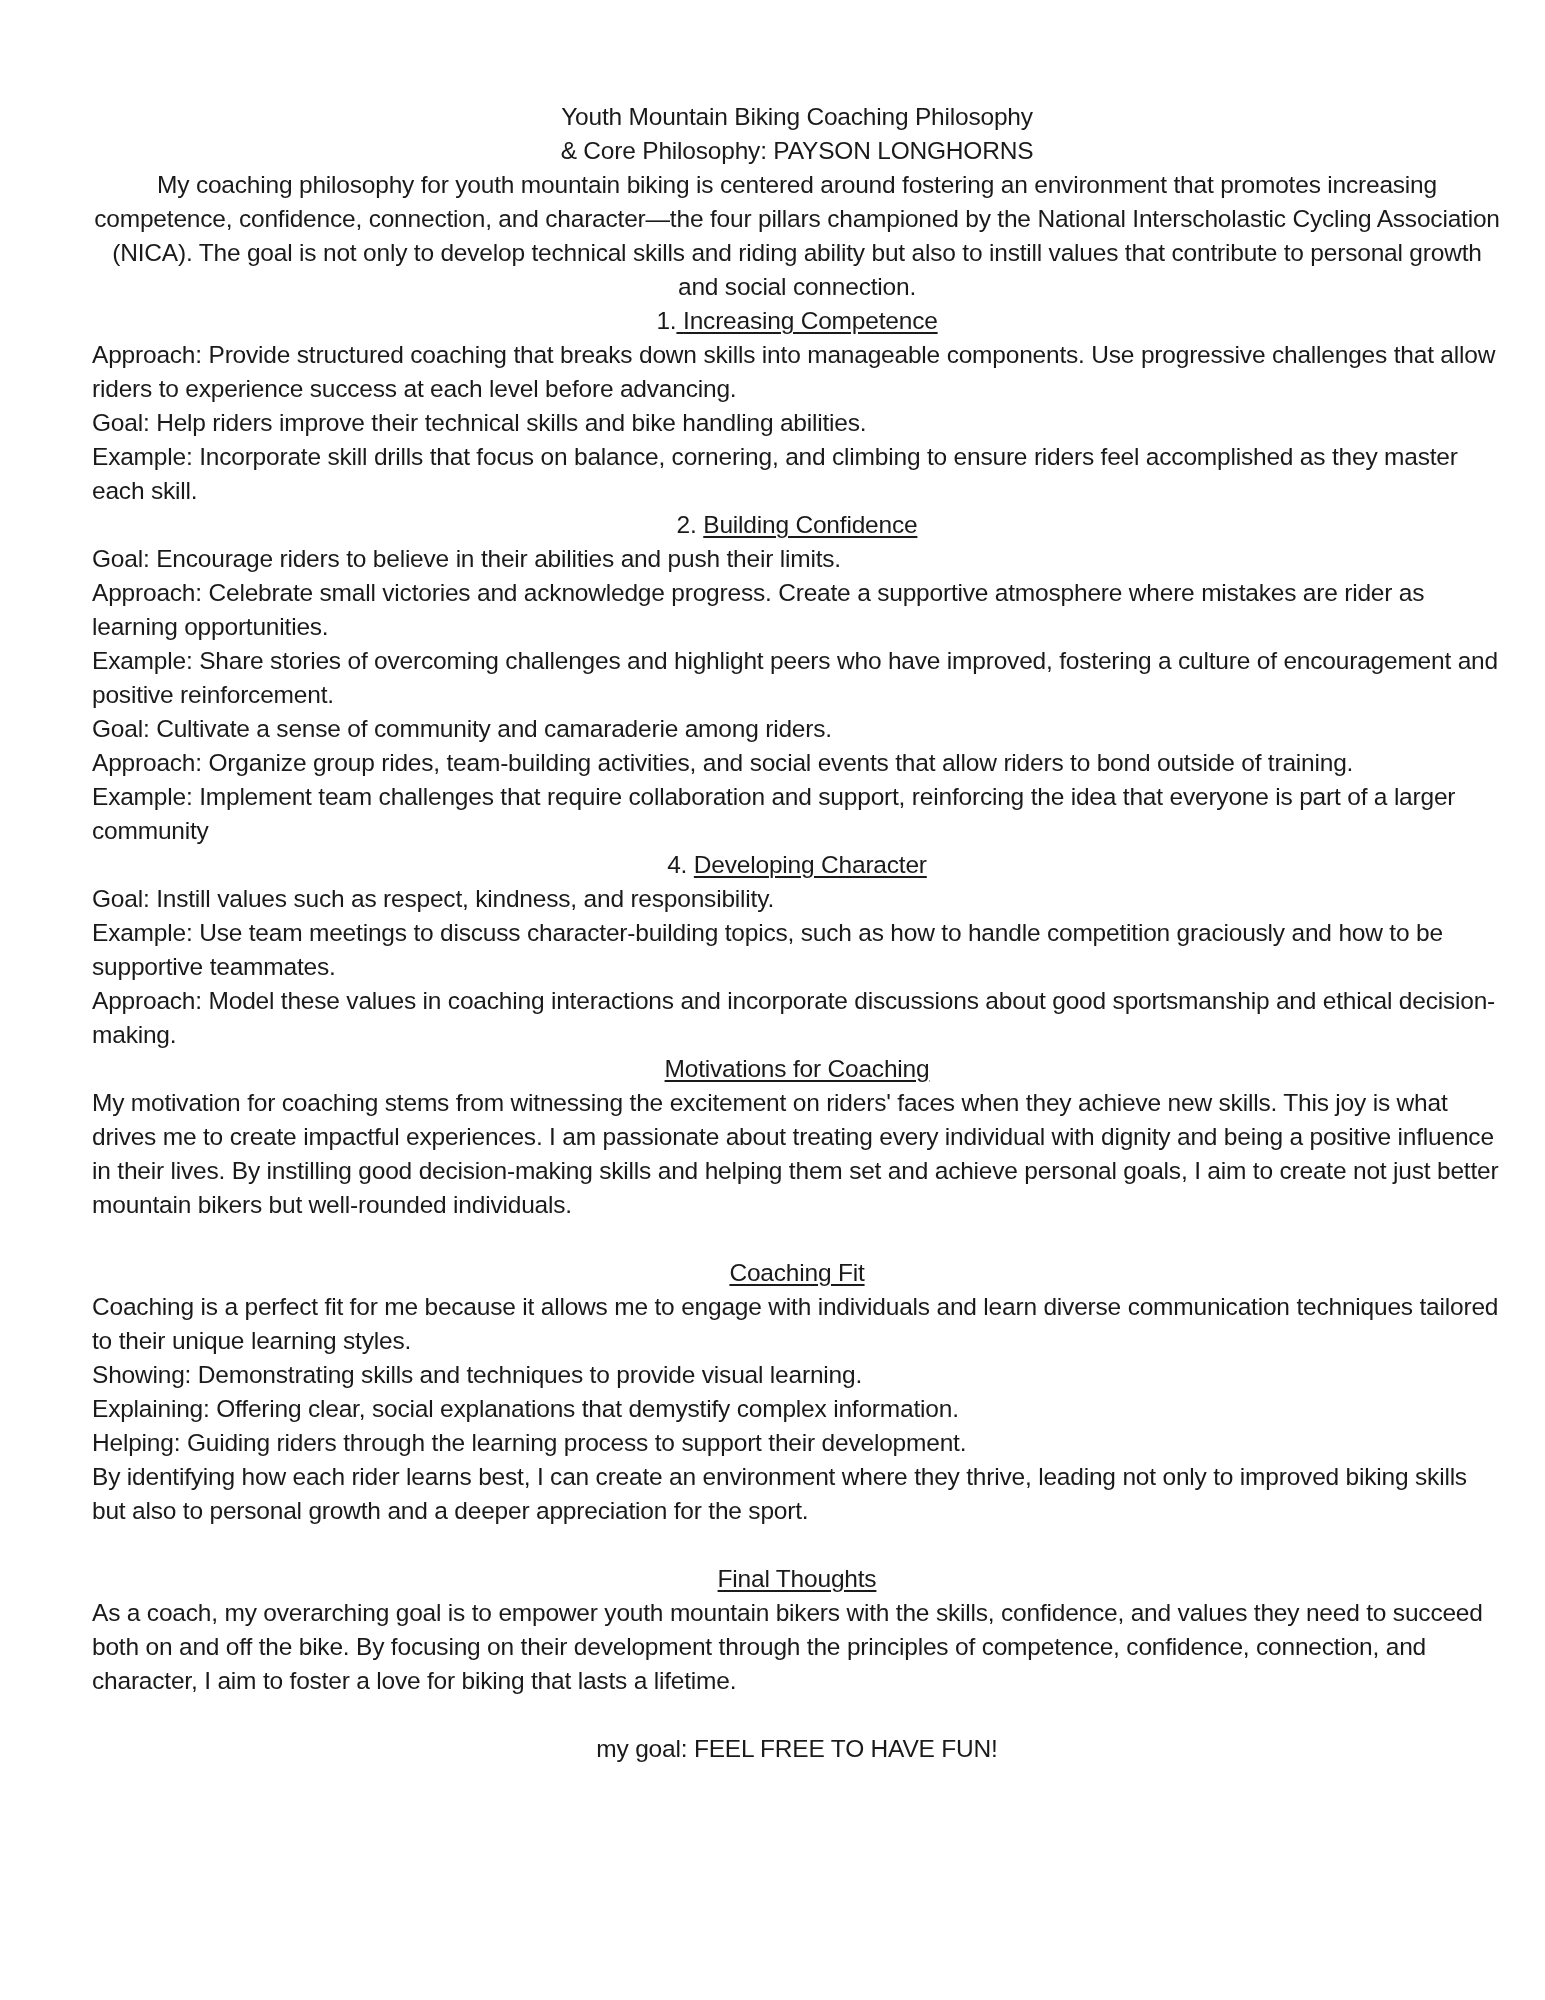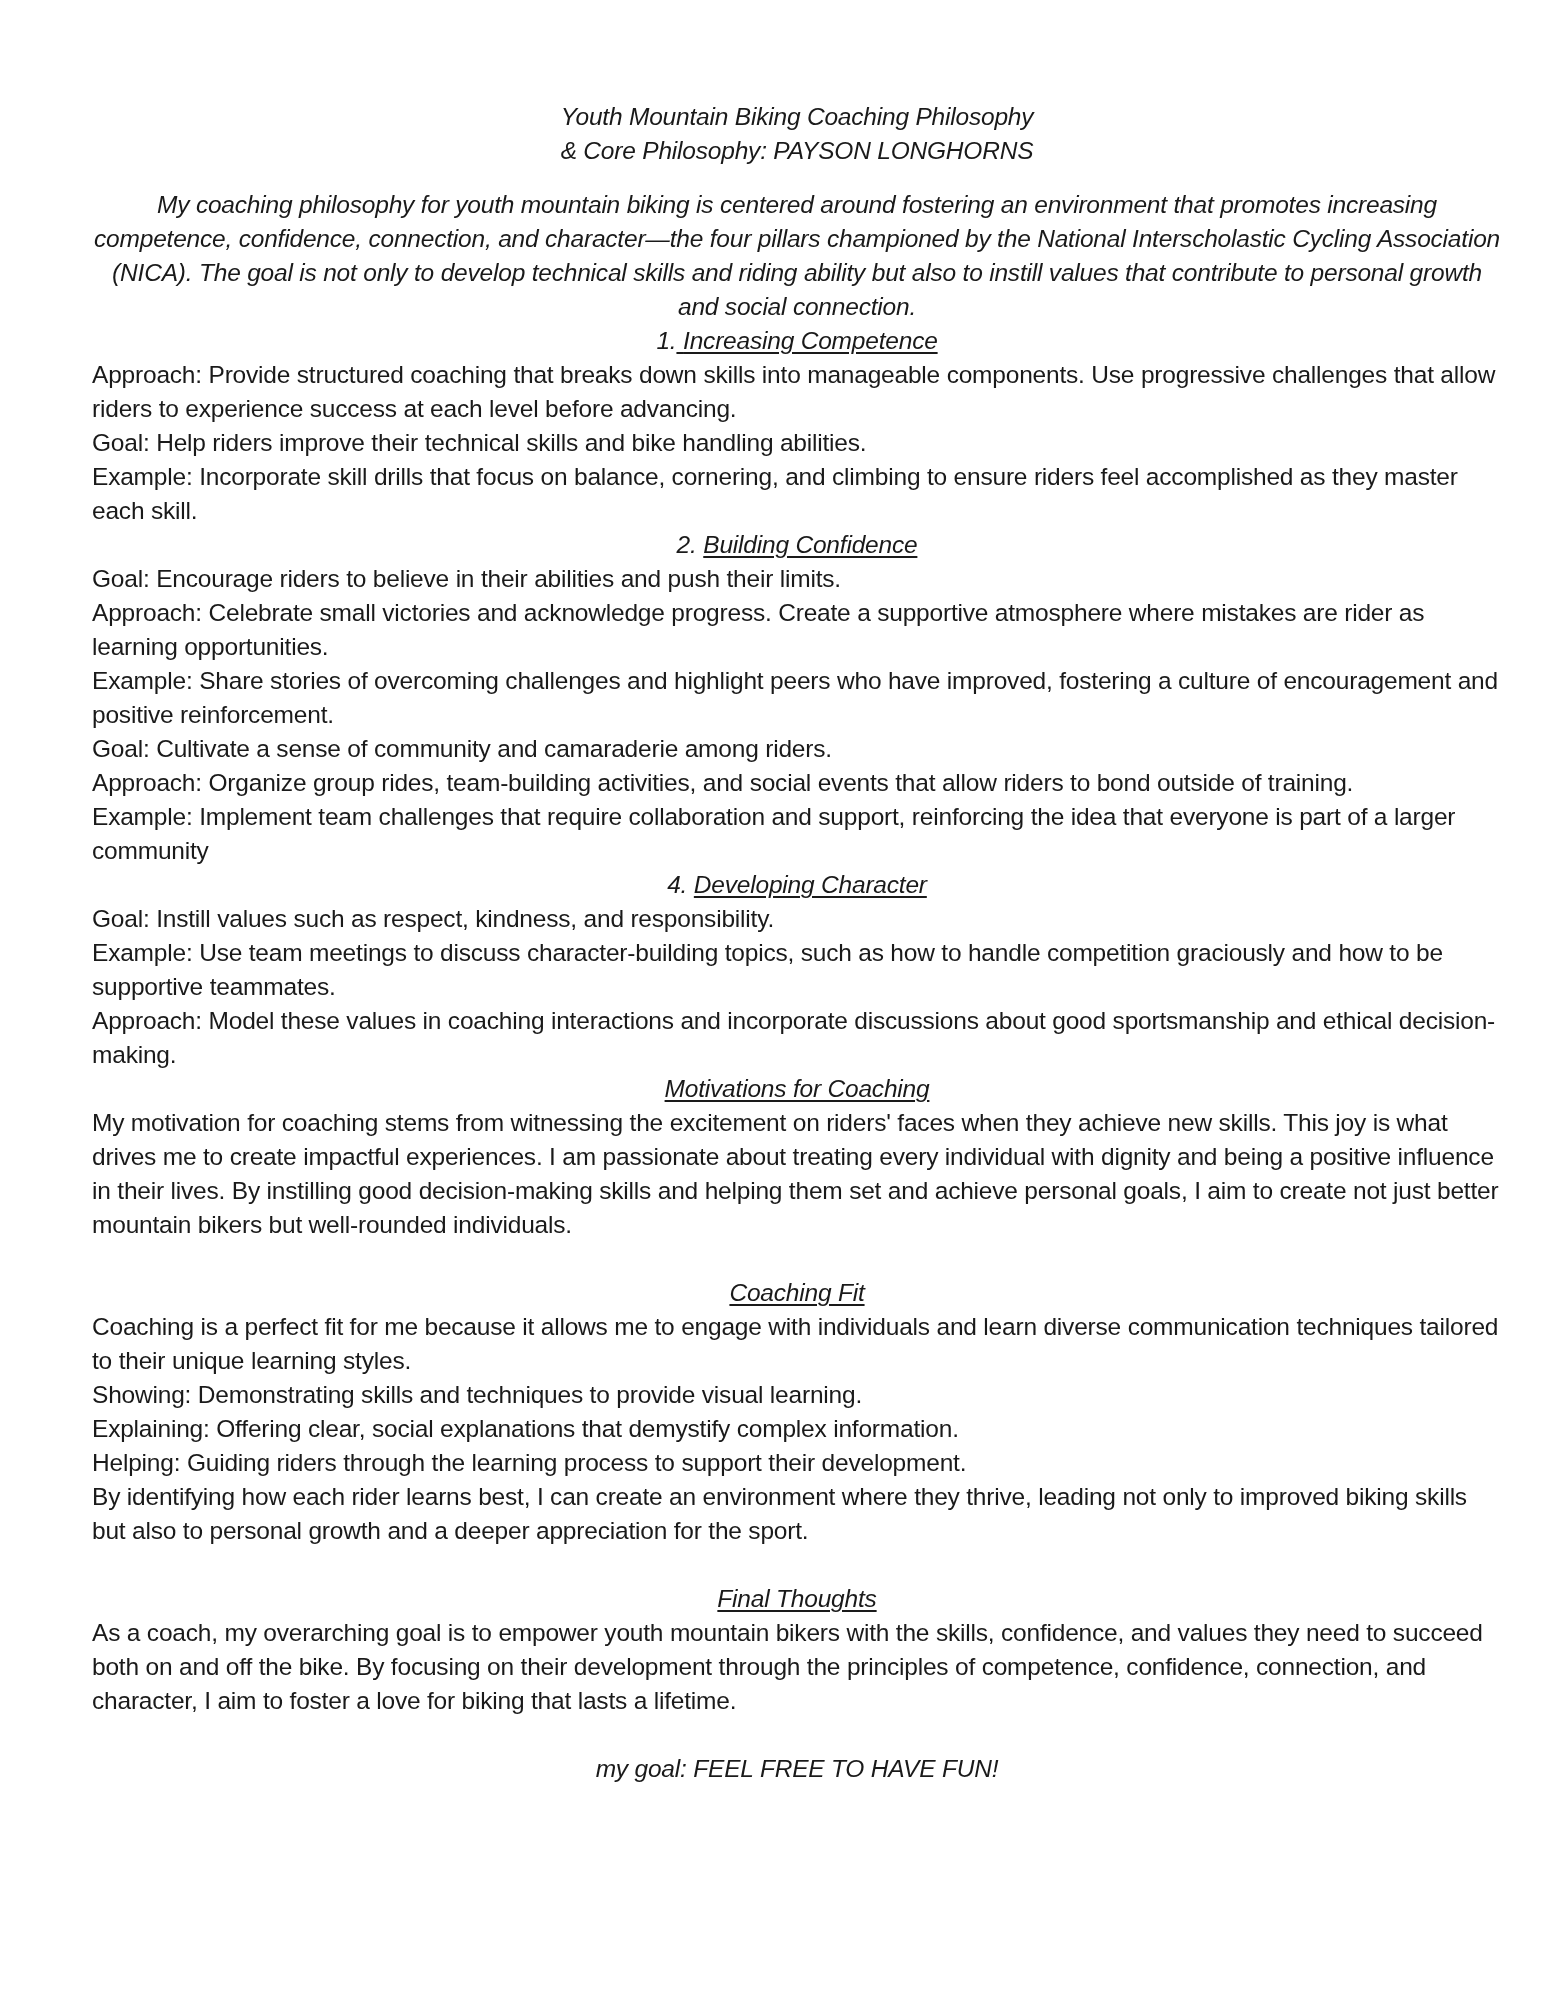--- a/index.html
+++ b/index.html
@@ -19,37 +19,35 @@
       position: absolute;
       left: 92px;
       top: 100px;
       width: 1410px;
       font-size: 24.5px;
       line-height: 34px;
       letter-spacing: -0.2px;
     }
     .center {
       text-align: center;
-      font-style: italic;
     }
     .line {
       display: block;
       margin: 0;
     }
     .u {
       text-decoration: underline;
       text-underline-offset: 3px;
       text-decoration-thickness: 1.5px;
     }
     .spacer {
       height: 34px;
     }
     .intro {
       padding: 0 0;
-      margin-top: 20px;
     }
   </style>
 </head>
 <body>
 
 <div class="page">
 
   <p class="line center">Youth Mountain Biking Coaching Philosophy</p>
   <p class="line center">&amp; Core Philosophy: PAYSON LONGHORNS</p>
   <p class="line center intro">My coaching philosophy for youth mountain biking is centered around fostering an environment that promotes increasing competence, confidence, connection, and character—the four pillars championed by the National Interscholastic Cycling Association (NICA). The goal is not only to develop technical skills and riding ability but also to instill values that contribute to personal growth and social connection.</p>

